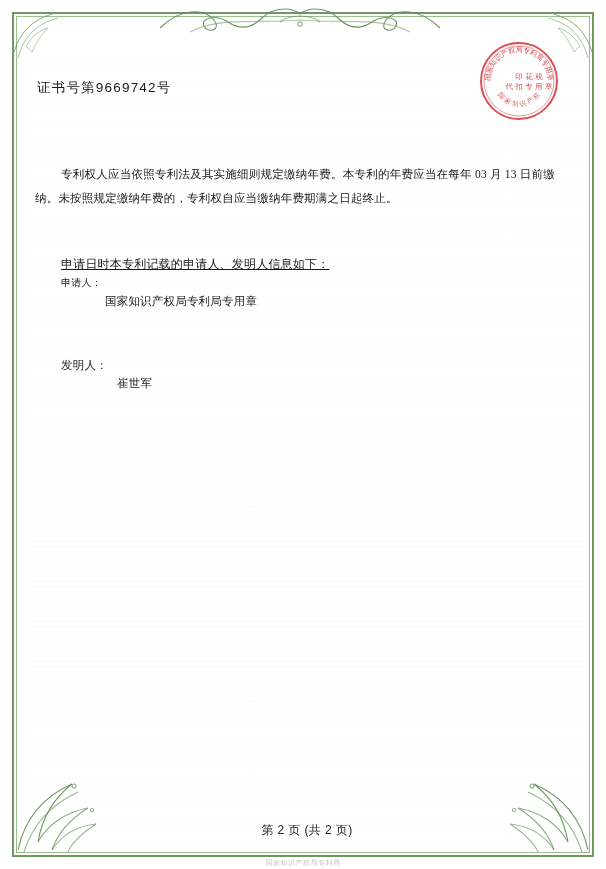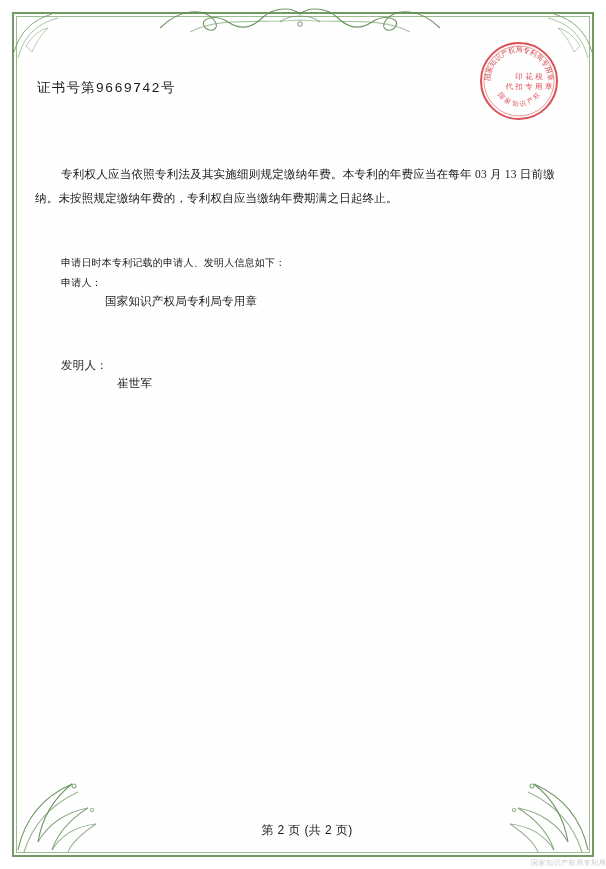--- a/index.html
+++ b/index.html
@@ -111,21 +111,21 @@
     left: 17px;
     top: 17px;
     width: 572px;
     height: 835px;
   }
 
   .cert-number {
     position: absolute;
     left: 20px;
     top: 62px;
-    font-family: Liberation Mono, monospace;
+    font-family: Liberation Sans, sans-serif;
     font-size: 13.5px;
     color: #1a1a1a;
     letter-spacing: 1.2px;
     white-space: nowrap;
   }
 
   .para-block {
     position: absolute;
     left: 18px;
     top: 145px;
@@ -140,24 +140,25 @@
   .para-block .indent {
     display: inline-block;
     width: 26px;
   }
 
   .section-lead {
     position: absolute;
     left: 44px;
     top: 239px;
     font-family: "DejaVu Serif", "Liberation Serif", serif;
-    font-size: 10px;
-    color: #1a1a1a;
-    letter-spacing: 0.2px;
-    white-space: nowrap;
+    font-size: 12px;
+    color: #1a1a1a;
+    letter-spacing: 0.2px;
+    white-space: nowrap;
+    text-decoration: underline;
   }
 
   .label-applicant {
     position: absolute;
     left: 44px;
     top: 259px;
     font-family: Liberation Sans, sans-serif;
     font-size: 10px;
     color: #1a1a1a;
     letter-spacing: 0.2px;
@@ -206,21 +207,21 @@
     font-size: 12px;
     color: #1a1a1a;
     letter-spacing: 0.4px;
   }
 
   .below-frame-text {
     position: absolute;
     left: 0;
     top: 858px;
     width: 606px;
-    text-align: right;
+    text-align: center;
     font-family: "DejaVu Serif", "Liberation Serif", serif;
     font-size: 7px;
     color: #c9c9c9;
     letter-spacing: 0.5px;
   }
 
   
   .seal {
     position: absolute;
     left: 480px;

